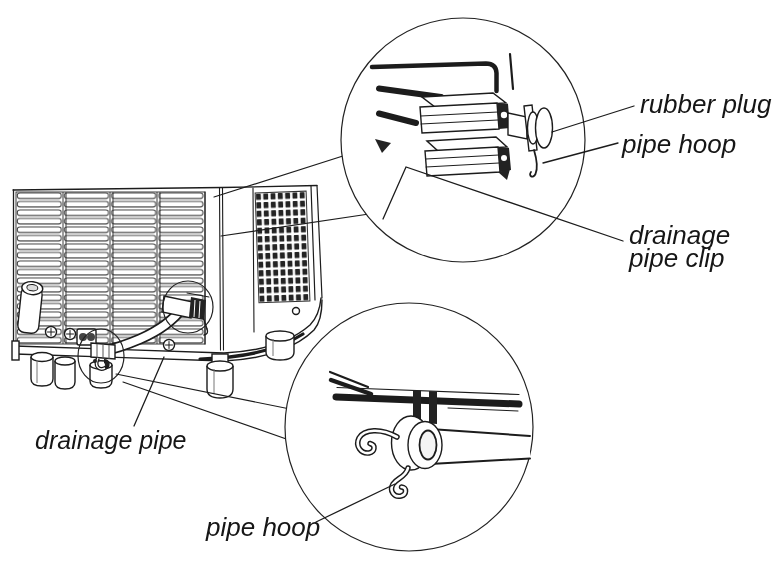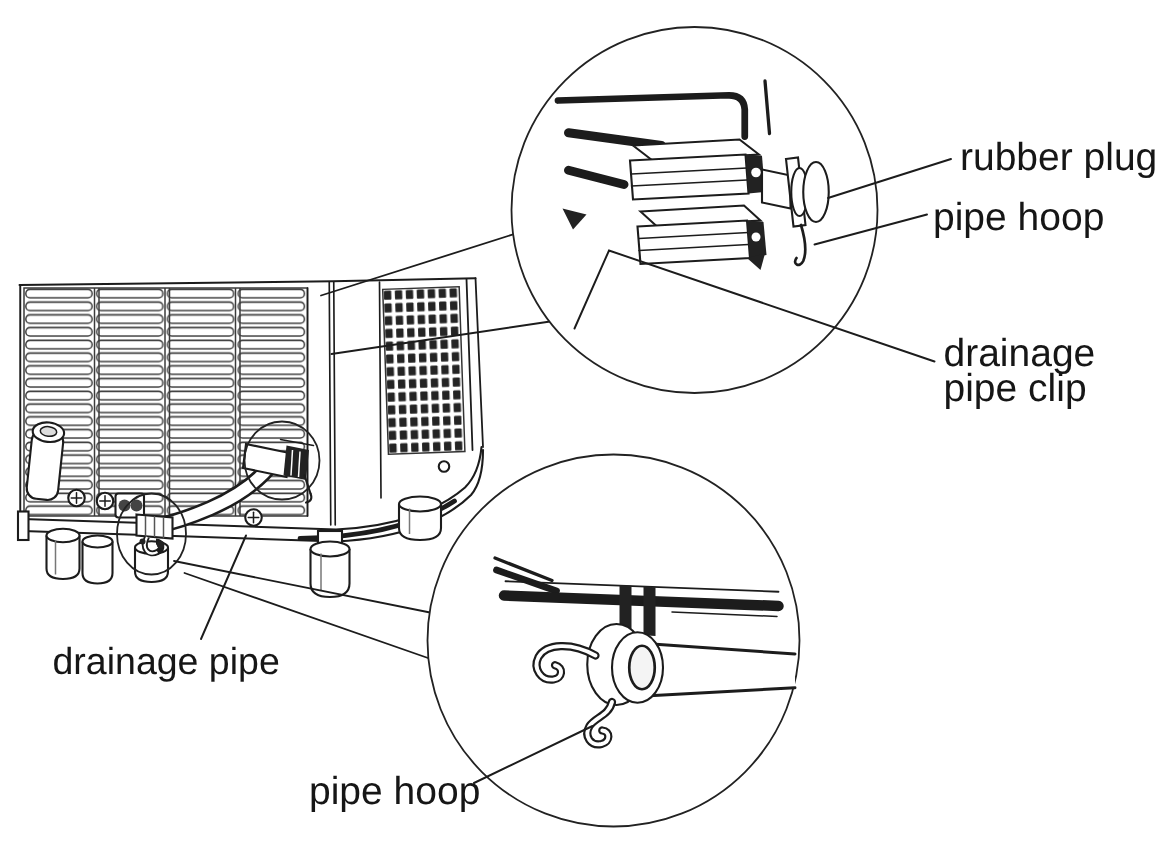--- a/index.html
+++ b/index.html
@@ -1,17 +1,17 @@
 <!DOCTYPE html>
 <html><head>
 <meta charset="utf-8">
 <title>Diagram</title>
 <style>
   html,body { margin:0; padding:0; background:#ffffff; }
-  .stage { position:relative; width:783px; height:569px; background:#ffffff; overflow:hidden; }
+  .stage { position:relative; width:783px; height:569px; background:#ffffff; overflow:hidden;font-style:italic; }
   svg { display:block; }
   .lbl { font-family:"Liberation Sans", sans-serif; font-size:26px; fill:#161616; }
   .lbl-sm { font-family:"Liberation Sans", sans-serif; font-size:25px; fill:#161616; }
   .ln  { stroke:#1c1c1c; fill:none; stroke-linecap:round; }
   .wh  { fill:#ffffff; stroke:#1c1c1c; stroke-width:1.4; }
   .dk  { fill:#222222; stroke:none; }
 </style>
 </head>
 <body>
 

